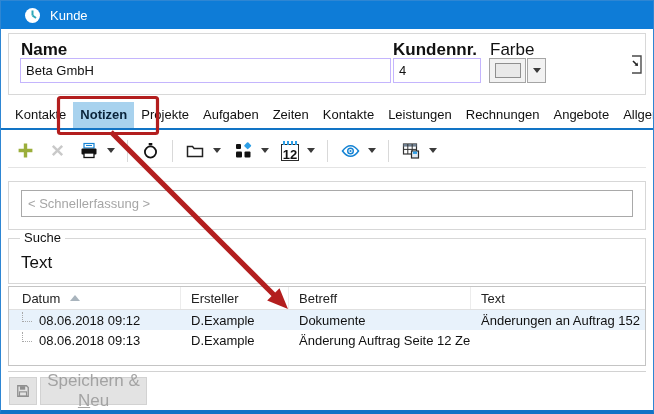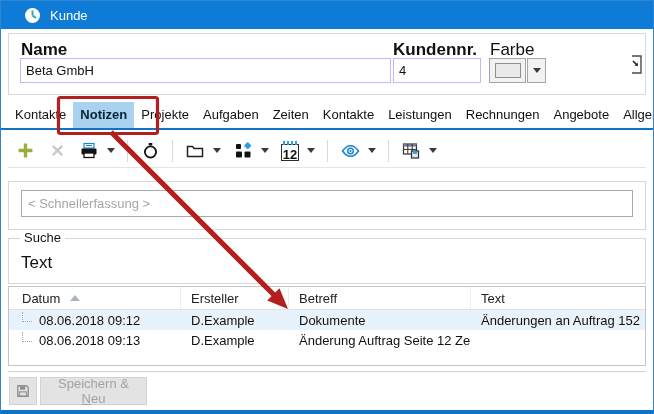--- a/index.html
+++ b/index.html
@@ -53,21 +53,21 @@
   .tbody-row.sel{background:#e8f2fb;}
   .cell{padding-left:10px;box-sizing:border-box;}
   .cell.first{padding-left:13px;}
   .sort-tri{width:0;height:0;border-left:5px solid transparent;border-right:5px solid transparent;
     border-bottom:6px solid #a9b4bd;margin-left:10px;}
   .tree-elbow{width:9px;height:9px;border-left:1px dotted #a9a9a9;border-bottom:1px dotted #a9a9a9;
     margin:-7px 7px 0 0;flex:none;}
   .hdivider{position:absolute;left:7px;right:7px;top:370px;height:1px;background:#d2d2d2;}
   
   .foot-btn{position:absolute;box-sizing:border-box;top:376px;height:28px;background:#e3e3e3;border:1px solid #d2d2d2;
-    display:flex;align-items:center;justify-content:center;font-size:13px;color:#a3a3a3;
+    display:flex;align-items:center;justify-content:center;font-size:17px;color:#a3a3a3;
     font-family:"Liberation Sans",sans-serif;}
   .mn{text-decoration:underline;}
   
   .overlay{position:absolute;left:0;top:0;width:654px;height:414px;pointer-events:none;z-index:40;}
   .corner-ico{position:absolute;left:630px;top:52px;}
 </style>
 </head>
 <body>
 
 <div class="window">

